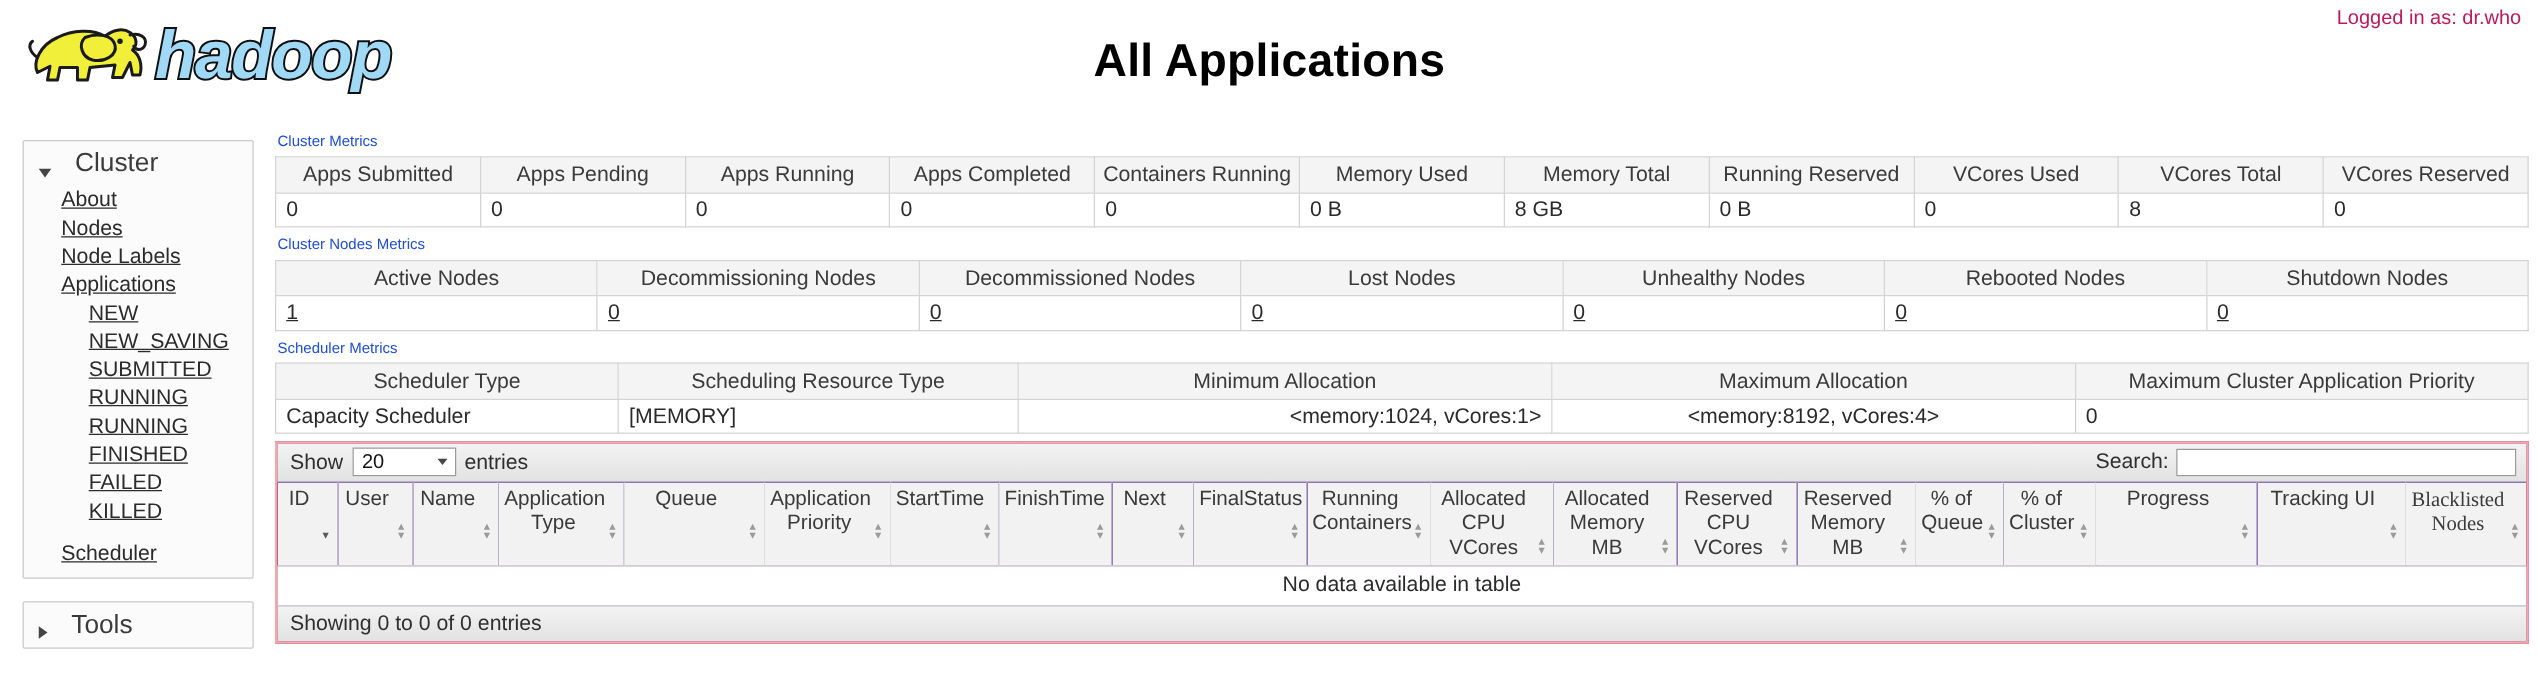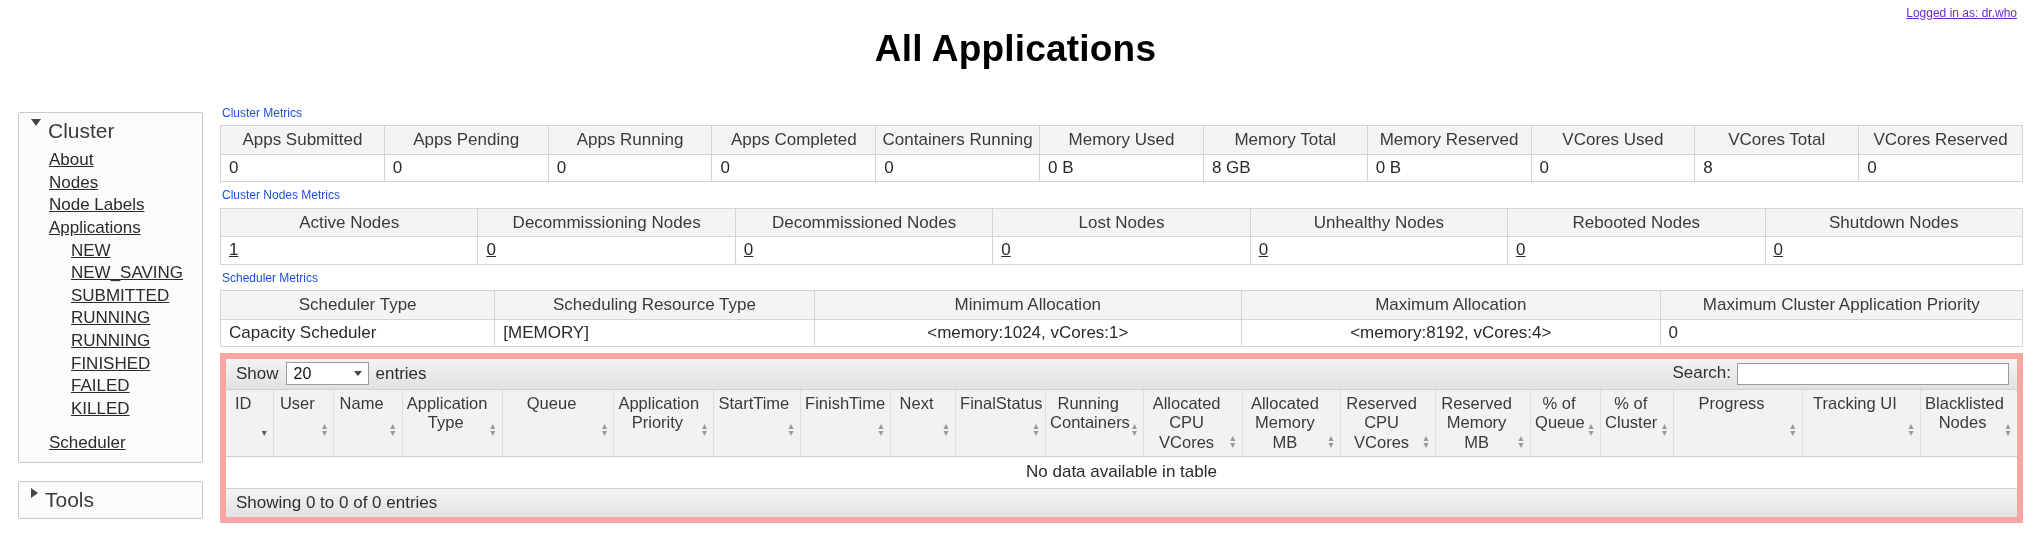--- a/index.html
+++ b/index.html
@@ -20,24 +20,23 @@
 
   
   .page-header {
     position: relative;
     height: 92px;
   }
   .logged-in {
     position: absolute;
     right: 14px;
     top: 6px;
-    font-size: 12px;
-    color: #6d28d9;
+    font-size: 16px;
+    color: #be185d;
     white-space: nowrap;
-    text-decoration: underline;
   }
   .logo {
     position: absolute;
     left: 12px;
     top: 6px;
     width: 320px;
     height: 78px;
   }
   .logo svg { display: block; }
   .page-title {
@@ -75,22 +74,22 @@
     background: #fbfbfb;
     border-radius: 2px;
     margin-bottom: 18px;
     padding: 0;
   }
   .nav-head {
     padding: 6px 10px 7px 12px;
     font-size: 21px;
     color: #3b3b3b;
     display: flex;
-    align-items: flex-start;
-    gap: 7px;
+    align-items: flex-end;
+    gap: 19px;
     line-height: 1.1;
   }
   .caret-down {
     width: 0; height: 0;
     border-left: 5px solid transparent;
     border-right: 5px solid transparent;
     border-top: 7px solid #444;
     display: inline-block;
   }
   .caret-right {
@@ -155,21 +154,21 @@
     overflow: hidden;
   }
   td .link {
     color: #2a2a2a;
     text-decoration: underline;
     cursor: pointer;
   }
 
   
   .dt-wrap {
-    border: 6px solid #fca5a5;
+    border: 2px solid #fca5a5;
     background: #4c1d95;
   }
   .dt-toolbar {
     background: linear-gradient(#f3f3f3, #e2e2e2);
     border-bottom: 1px solid #cfcfcf;
     height: 30px;
     display: flex;
     align-items: center;
     justify-content: space-between;
     padding: 0 8px 0 10px;
@@ -223,21 +222,21 @@
     font-size: 16.5px;
     color: #3a3a3a;
     text-align: center;
     vertical-align: top;
     padding: 4px 4px 4px 4px;
     line-height: 1.18;
     height: 56px;
     position: relative;
     cursor: pointer;
   }
-  table.apps th:last-child { border-right: none; }
+  table.apps th:last-child { border-right: none; font-family: Liberation Serif, serif; }
   .th-inner {
     display: block;
     padding-right: 13px;
     position: relative;
     min-height: 46px;
   }
   .sort-icon {
     position: absolute;
     right: 0;
     bottom: 2px;
@@ -280,20 +279,39 @@
     border-left: 1px solid #d2d2d2;
   }
   .page-btn:first-child { border-left: none; }
 </style>
 </head>
 <body>
 
 <div class="page-header">
   <div class="logged-in">Logged in as: dr.who</div>
 
+  <div class="logo">
+    <svg viewBox="0 0 320 78" width="320" height="78" aria-hidden="true">
+
+      <g>
+        <path d="M18 52 C14 44 20 30 34 24 C46 18 62 17 72 23 C78 18 86 16 92 20 C98 24 98 30 94 34
+                 C100 38 102 46 100 54 L94 54 L92 44 L86 56 L78 56 L80 46 L60 48 L58 58 L50 58 L50 48
+                 L36 48 L34 58 L26 58 L28 47 Z" fill="#f2ef3a" stroke="#1a1a1a" stroke-width="2.4" stroke-linejoin="round"></path>
+
+        <path d="M56 24 C66 20 78 22 80 30 C82 38 72 44 62 42 C54 40 50 30 56 24 Z" fill="#f2ef3a" stroke="#1a1a1a" stroke-width="2.4"></path>
+
+        <path d="M92 22 C100 20 106 24 104 30 C102 35 96 34 95 31" fill="none" stroke="#1a1a1a" stroke-width="2.4" stroke-linecap="round"></path>
+
+        <path d="M18 40 C12 36 10 30 14 27" fill="none" stroke="#1a1a1a" stroke-width="2.4" stroke-linecap="round"></path>
+        <circle cx="84" cy="27" r="2.2" fill="#1a1a1a"></circle>
+      </g>
+
+      <text x="112" y="56" font-family="'Liberation Sans', sans-serif" font-size="54" font-weight="bold" font-style="italic" fill="#9fd9f6" stroke="#101010" stroke-width="3.2" paint-order="stroke fill" letter-spacing="-1">hadoop</text>
+    </svg>
+  </div>
 
   <div class="page-title">All Applications</div>
 </div>
 
 <div class="layout">
 
   <div class="sidebar">
 
     <div class="nav-block">
       <div class="nav-head">
@@ -334,21 +352,21 @@
     <table class="metrics">
       <thead>
         <tr>
           <th>Apps Submitted</th>
           <th>Apps Pending</th>
           <th>Apps Running</th>
           <th>Apps Completed</th>
           <th>Containers Running</th>
           <th>Memory Used</th>
           <th>Memory Total</th>
-          <th>Memory Reserved</th>
+          <th>Running Reserved</th>
           <th>VCores Used</th>
           <th>VCores Total</th>
           <th>VCores Reserved</th>
         </tr>
       </thead>
       <tbody>
         <tr>
           <td>0</td>
           <td>0</td>
           <td>0</td>
@@ -398,21 +416,21 @@
           <th style="width:17%">Scheduling Resource Type</th>
           <th style="width:23%">Minimum Allocation</th>
           <th style="width:22.5%">Maximum Allocation</th>
           <th>Maximum Cluster Application Priority</th>
         </tr>
       </thead>
       <tbody>
         <tr>
           <td>Capacity Scheduler</td>
           <td>[MEMORY]</td>
-          <td style="text-align:center">&lt;memory:1024, vCores:1&gt;</td>
+          <td style="text-align:right">&lt;memory:1024, vCores:1&gt;</td>
           <td style="text-align:center">&lt;memory:8192, vCores:4&gt;</td>
           <td>0</td>
         </tr>
       </tbody>
     </table>
 
     <div class="dt-wrap">
 
       <div class="dt-toolbar">
         <div class="dt-length">

